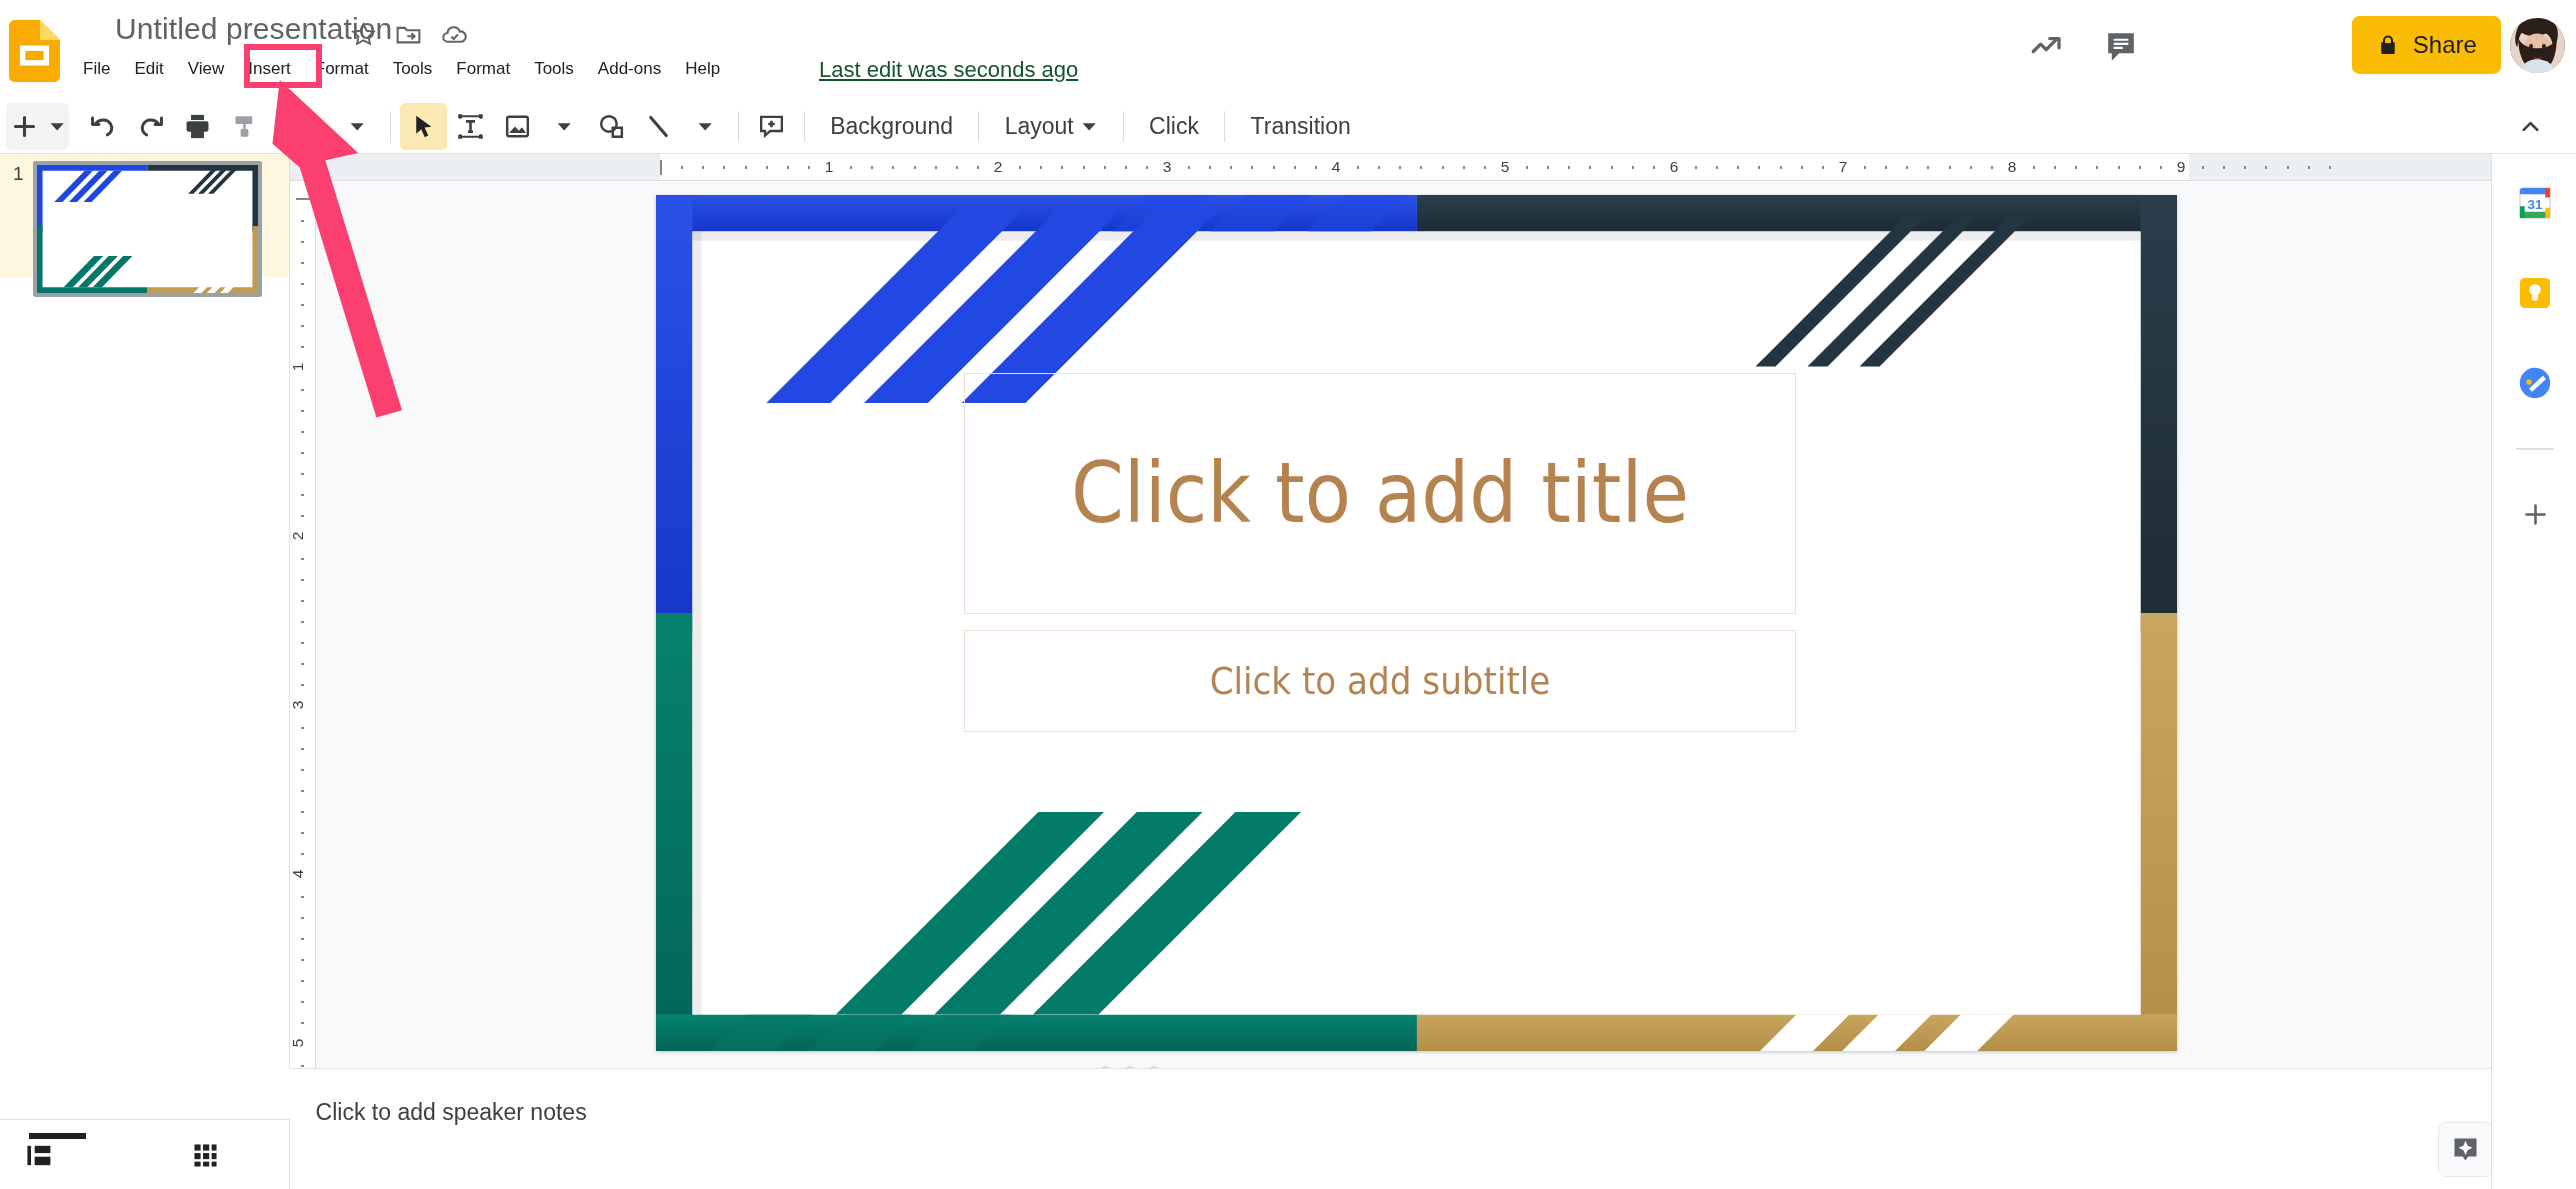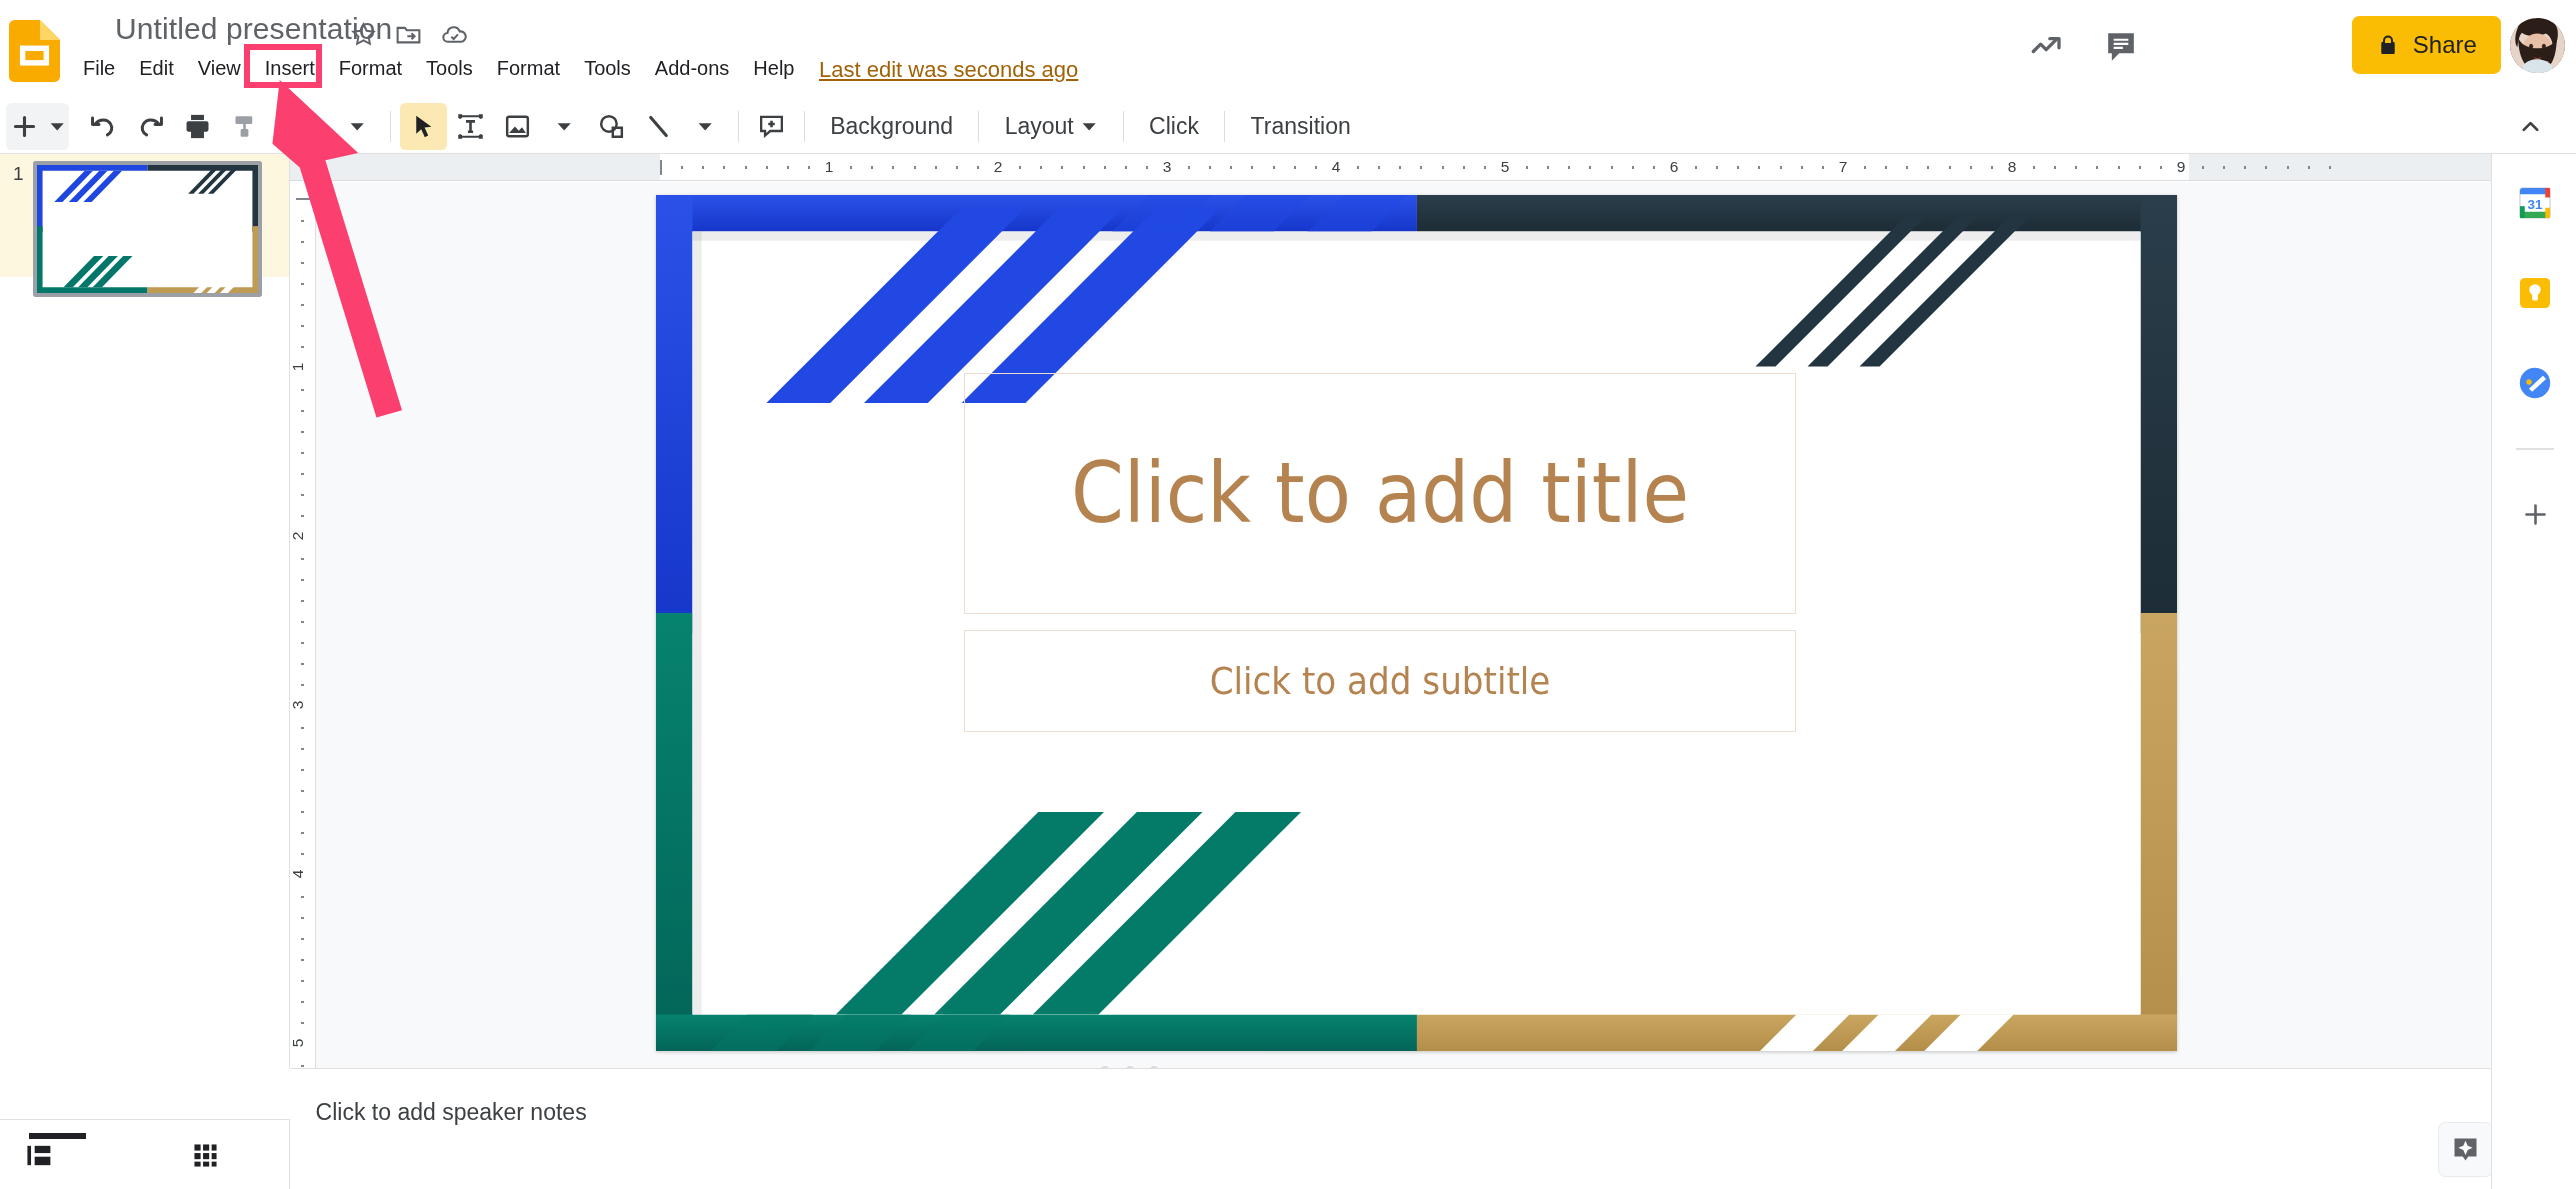--- a/index.html
+++ b/index.html
@@ -20,30 +20,30 @@
     position: absolute; left: 75px; top: 12px;
     font-size: 30px; color: #5f6368; letter-spacing: 0.1px; white-space: nowrap; margin-left: 40px;
   }
   .title-icon { position: absolute; top: 20px; width: 29px; height: 29px; cursor: pointer; }
   #star-icon  { left: 349px; }
   #move-icon  { left: 394px; }
   #cloud-icon { left: 440px; }
 
   .menubar { position: absolute; left: 71px; top: 53px; height: 31px; display: flex; align-items: center; }
   .menu-item {
-    font-size: 20px; color: #202124; padding: 2.7px 12px; cursor: pointer; white-space: nowrap; position: relative; text-align: right;
+    font-size: 17px; color: #202124; padding: 2.7px 12px; cursor: pointer; white-space: nowrap; position: relative; text-align: right;
   }
   .menu-item.highlight { color: #202124; }
   .menu-hl-box {
     position: absolute; left: 244px; top: 44px; width: 78px; height: 44px;
     border: 6.4px solid #fb3f6e; background: transparent; pointer-events: none; z-index: 40;
   }
   .last-edit {
     position: absolute; left: 819px; top: 57px;
-    font-size: 22px; color: #a16207; text-decoration: underline; cursor: pointer; white-space: nowrap;
+    font-size: 22px; color: #14532d; text-decoration: underline; cursor: pointer; white-space: nowrap;
   }
 
   .tb-right-icon { position: absolute; cursor: pointer; }
   #activity-icon { left: 2026px; top: 24px; width: 44px; height: 44px; }
   #comment-icon  { left: 2099px; top: 24px; width: 44px; height: 44px; }
 
   .present-group {
     position: absolute; left: 2164px; top: 16.4px; height: 58px;
     display: flex; align-items: stretch;
     border: 1.8px solid #dadce0; border-radius: 7.3px; background: #fff; overflow: hidden;

